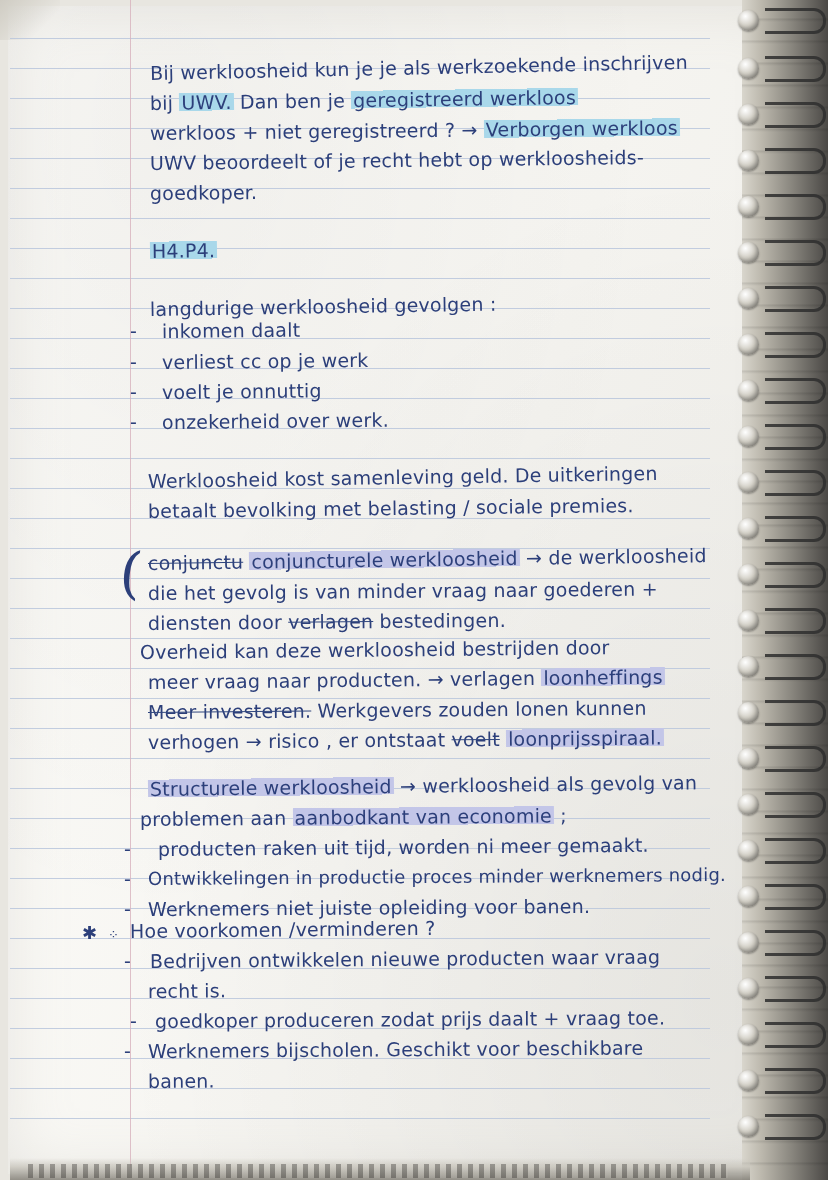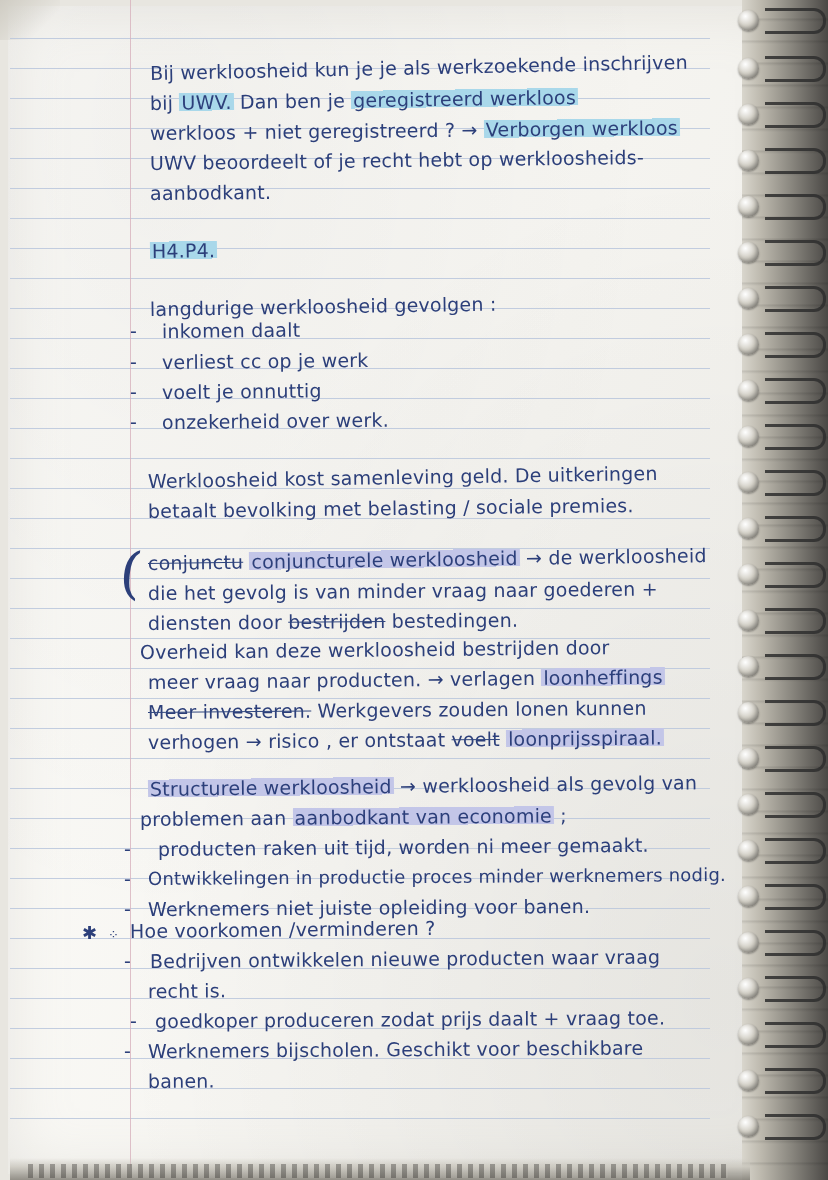--- a/index.html
+++ b/index.html
@@ -226,21 +226,21 @@
 
   <div class="hand" style="left:150px; top:92px; transform:rotate(-0.8deg)">
     <span>bij </span><span class="hl-blue">UWV.</span><span> Dan ben je </span><span class="hl-blue">geregistreerd werkloos</span>
   </div>
 
   <div class="hand" style="left:150px; top:122px; transform:rotate(-0.6deg)">
     <span>werkloos + niet geregistreerd ? → </span><span class="hl-blue">Verborgen werkloos</span>
   </div>
 
   <div class="hand" style="left:150px; top:152px; transform:rotate(-0.7deg)">UWV beoordeelt of je recht hebt op werkloosheids-</div>
-  <div class="hand" style="left:150px; top:182px; transform:rotate(-0.5deg)">aanbodkant.</div>
+  <div class="hand" style="left:150px; top:182px; transform:rotate(-0.5deg)">goedkoper.</div>
 
   <div class="hand" style="left:150px; top:240px; transform:rotate(-0.8deg)">
     <span class="hl-blue">H4.P4.</span>
   </div>
 
   <div class="hand" style="left:150px; top:298px; transform:rotate(-0.9deg)">langdurige werkloosheid gevolgen :</div>
 
   <div class="dash" style="left:130px; top:320px">-</div>
   <div class="hand" style="left:162px; top:320px; transform:rotate(-0.6deg)">inkomen daalt</div>
 
@@ -258,21 +258,21 @@
 
   <div class="brace" style="left:120px; top:540px; transform:rotate(6deg)">(</div>
 
   <div class="hand" style="left:148px; top:552px; transform:rotate(-0.8deg)">
     <span class="strike">conjunctu</span><span> </span><span class="hl-purple">conjuncturele werkloosheid</span><span> </span><span>→ de werkloosheid</span>
   </div>
 
   <div class="hand" style="left:148px; top:582px; transform:rotate(-0.5deg)">die het gevolg is van minder vraag naar goederen +</div>
 
   <div class="hand" style="left:148px; top:612px; transform:rotate(-0.5deg)">
-    <span>diensten  door</span><span> </span><span class="strike">bestrijden</span><span> </span><span>bestedingen.</span>
+    <span>diensten  door</span><span> </span><span class="strike">verlagen</span><span> </span><span>bestedingen.</span>
   </div>
 
   <div class="hand" style="left:140px; top:641px; transform:rotate(-0.6deg)">Overheid kan deze werkloosheid bestrijden door</div>
 
   <div class="hand" style="left:148px; top:671px; transform:rotate(-0.6deg)">
     <span>meer vraag naar producten. → verlagen</span><span> </span><span class="hl-purple">loonheffings</span>
   </div>
 
   <div class="hand" style="left:148px; top:701px; transform:rotate(-0.5deg)">
     <span class="strike">Meer investeren.</span><span> </span><span>Werkgevers zouden lonen kunnen</span>

